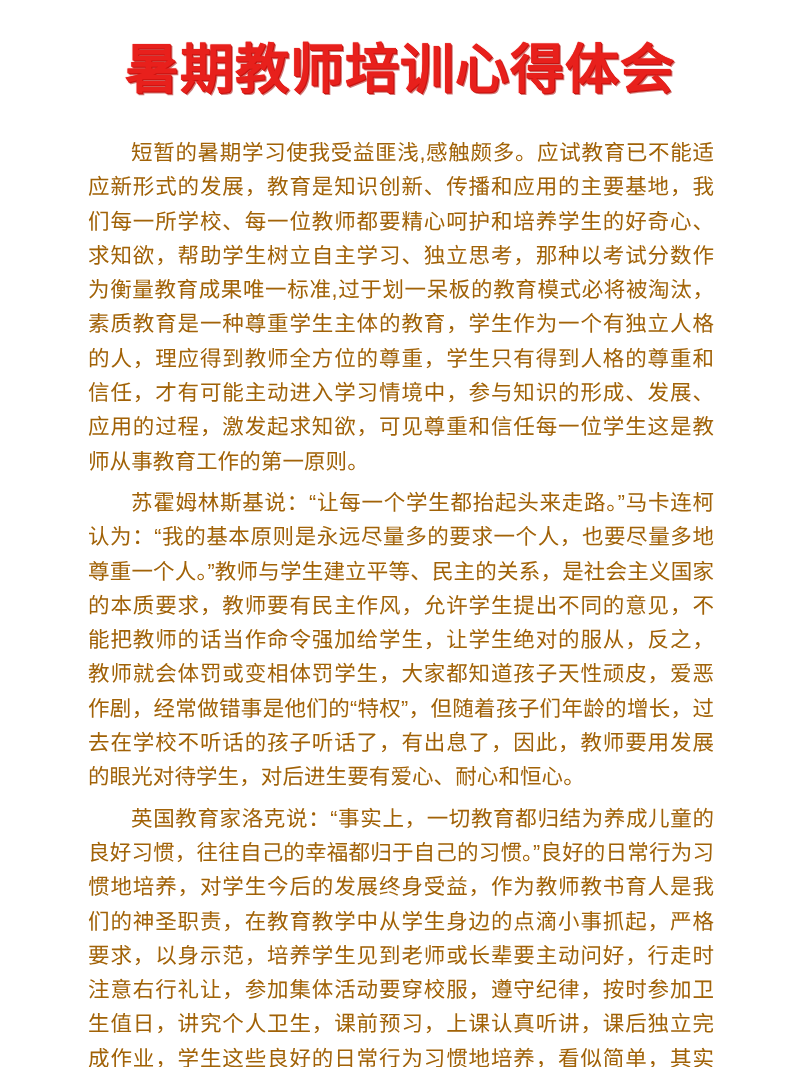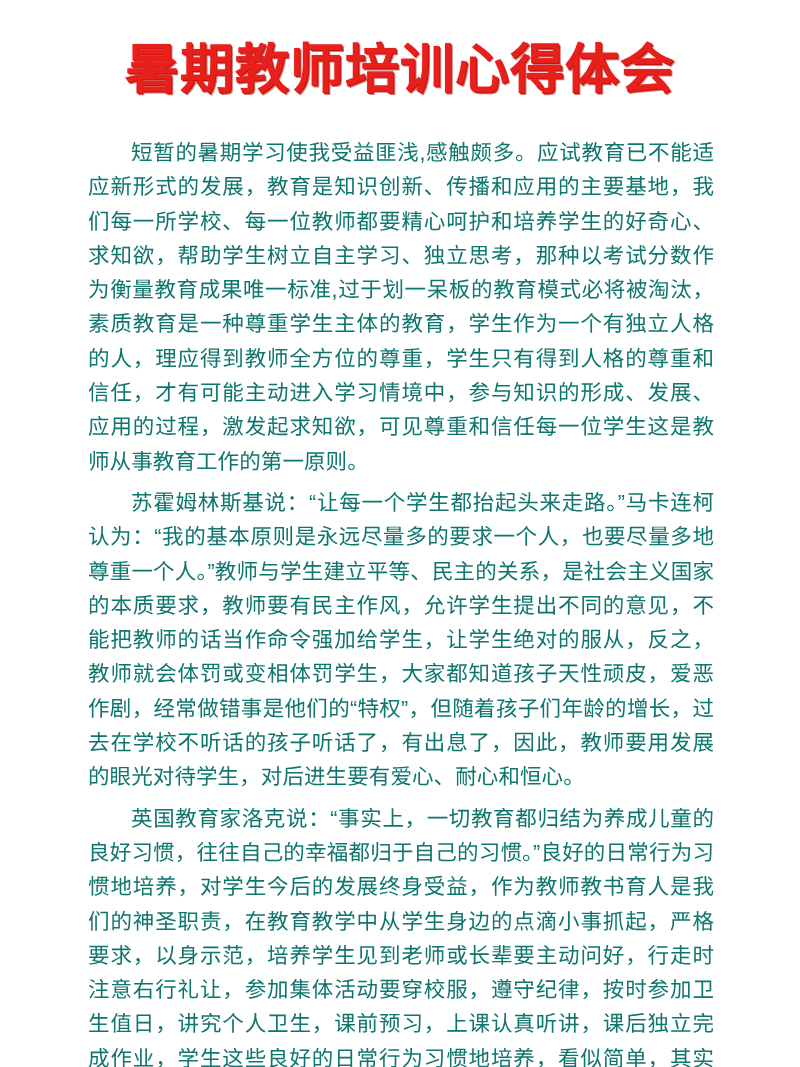--- a/index.html
+++ b/index.html
@@ -54,21 +54,21 @@
     left: 88px;
     width: 626px;
   }
 
   .para {
     margin: 0;
     padding: 0;
     text-indent: 2em;
     font-size: 21.5px;
     line-height: 34.3px;
-    color: #0f766e;
+    color: #a16207;
     text-align: justify;
     text-justify: inter-ideograph;
     font-family: "Liberation Sans", "DejaVu Sans", sans-serif;
     letter-spacing: 0.1px;
     word-break: break-all;
   }
 
   .para + .para {
     margin-top: 7px;
   }

